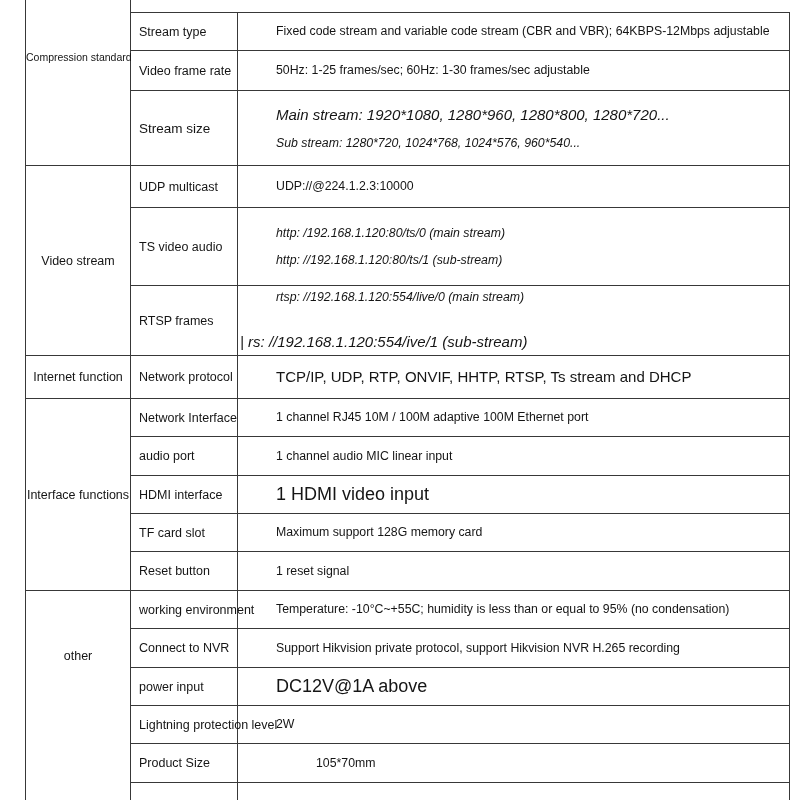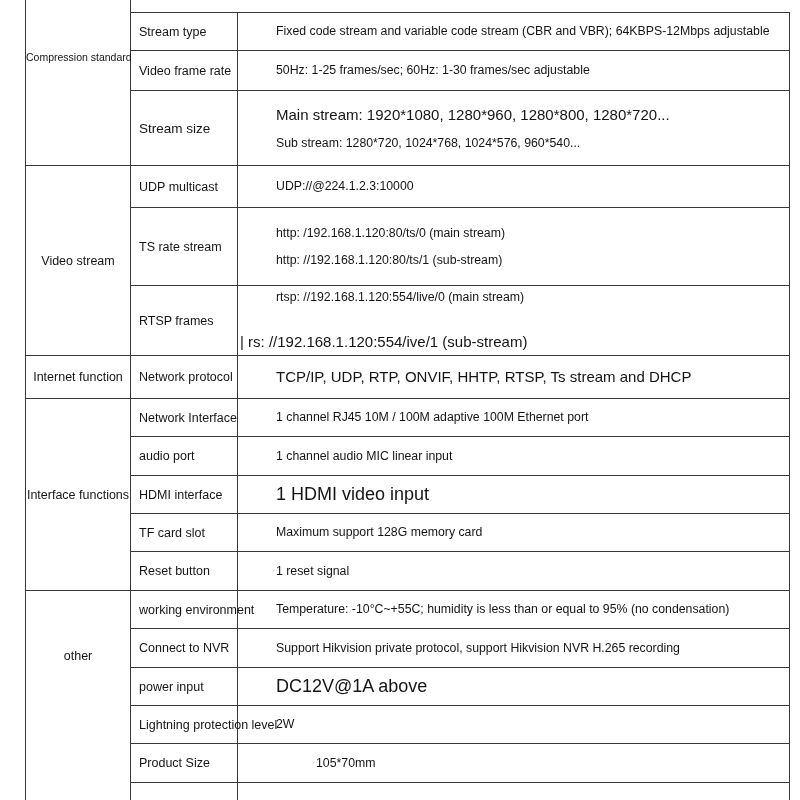--- a/index.html
+++ b/index.html
@@ -42,21 +42,21 @@
   td.param.p-md { font-size: 13.5px; }
   td.val {
     padding-left: 38px;
     font-size: 12.3px;
   }
   .line { white-space: nowrap; line-height: 1.15; }
   .line.lg { font-size: 15px; }
   .line.md { font-size: 18px; }
   .line.indent { margin-left: 40px; }
   .line.flush { margin-left: -36px; margin-top: 17px; }
-  .lines { display: flex; flex-direction: column; gap: 12px; }
+  .lines { display: flex; flex-direction: column; gap: 12px; font-style: italic; }
 
   .vext { position: absolute; top: 0; width: 1px; height: 13px; background: #383838; }
 </style>
 </head>
 <body>
 
 <div class="page">
 
   <div class="vext" style="left:25px"></div>
   <div class="vext" style="left:130px"></div>
@@ -88,21 +88,21 @@
       </tr>
 
       <tr style="height:42px">
         <td class="cat" rowspan="3">Video stream</td>
         <td class="param">UDP multicast</td>
         <td class="val">
           <div class="line">UDP://@224.1.2.3:10000</div>
         </td>
       </tr>
       <tr style="height:78px">
-        <td class="param">TS rate stream</td>
+        <td class="param">TS video audio</td>
         <td class="val">
           <div class="lines">
             <div class="line">http: /192.168.1.120:80/ts/0 (main stream)</div>
             <div class="line">http: //192.168.1.120:80/ts/1 (sub-stream)</div>
           </div>
         </td>
       </tr>
       <tr style="height:70px">
         <td class="param">RTSP frames</td>
         <td class="val">

